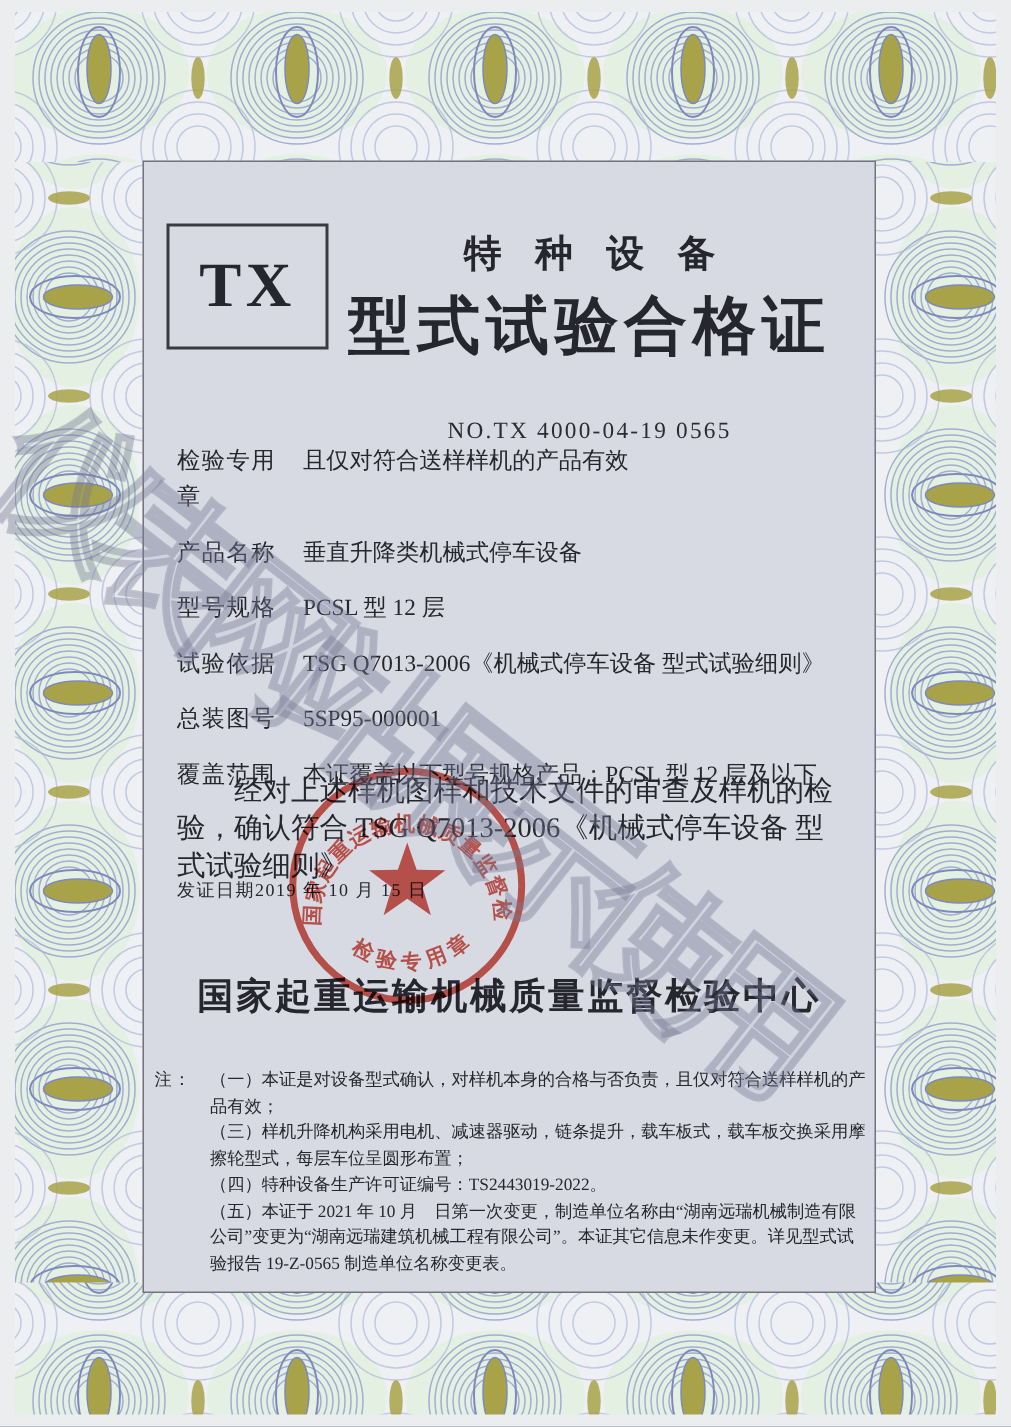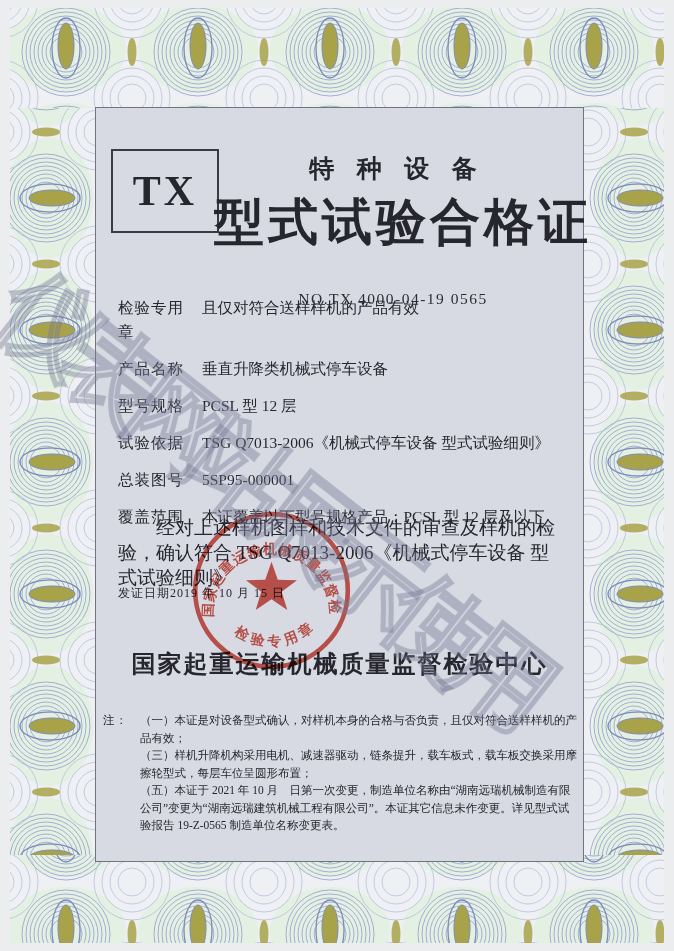--- a/index.html
+++ b/index.html
@@ -8,21 +8,21 @@
   .border-layer{position:absolute;left:0;top:0;z-index:0;}
   .panel{position:absolute;left:95px;top:107px;width:489px;height:755px;z-index:1;
          background:#d8dae3;border:1.5px solid #73737e;box-sizing:border-box;}
   
   .tx-box{position:absolute;left:15px;top:41px;width:104px;height:80px;border:2px solid #3a3a42;
           display:flex;align-items:center;justify-content:center;}
   .tx-box span{font-size:42px;font-weight:bold;letter-spacing:3px;}
   
   .header{position:absolute;left:118px;top:44px;width:358px;text-align:center;}
   .supertitle{font-size:25px;font-weight:600;letter-spacing:0.9em;text-indent:0.9em;white-space:nowrap;}
-  .title{font-size:50px;font-weight:bold;letter-spacing:4px;margin-top:4px;white-space:nowrap;font-family:Liberation Serif, serif;}
+  .title{font-size:42px;font-weight:bold;letter-spacing:4px;margin-top:4px;white-space:nowrap;font-family:Liberation Serif, serif;}
   .certno{font-size:15.5px;letter-spacing:1.5px;margin-top:34px;color:#2b2b33;}
   
   .fields{position:absolute;left:22px;top:188px;width:450px;}
   .field-row{display:flex;margin-bottom:13px;font-size:15.5px;line-height:24px;}
   .field-label{flex:0 0 68px;letter-spacing:1px;}
   .field-value{margin-left:16px;white-space:nowrap;}
   
   .statement{position:absolute;left:22px;top:407px;width:446px;font-size:19px;line-height:25px;
              text-indent:2em;}
   
@@ -179,20 +179,21 @@
       <span class="issue-value">2019 年 10 月 15 日</span>
     </div>
 
     <div class="issuer">国家起重运输机械质量监督检验中心</div>
 
     <div class="notes">
       <span class="notes-label">注：</span>
       <div class="notes-items">
           <div class="note-item">（一）本证是对设备型式确认，对样机本身的合格与否负责，且仅对符合送样样机的产品有效；</div>
           <div class="note-item">（三）样机升降机构采用电机、减速器驱动，链条提升，载车板式，载车板交换采用摩擦轮型式，每层车位呈圆形布置；</div>
+          <div class="note-item">（四）特种设备生产许可证编号：TS2443019-2022。</div>
           <div class="note-item">（五）本证于 2021 年 10 月　日第一次变更，制造单位名称由“湖南远瑞机械制造有限公司”变更为“湖南远瑞建筑机械工程有限公司”。本证其它信息未作变更。详见型式试验报告 19-Z-0565 制造单位名称变更表。</div>
         </div>
     </div>
 
     <svg class="stamp" viewBox="0 0 160 160" aria-hidden="true">
       <circle cx="80" cy="80" r="74" fill="none" stroke="#d0463a" stroke-width="4.5"></circle>
       <path id="ringArc" d="M 23.4,108 A 57,57 0 1 1 136.6,108" fill="none"></path>
       <path id="botArc" d="M 37,116 A 61,61 0 0 0 123,116" fill="none"></path>
       <polygon fill="#d0463a" points="80,52 86.1,69.6 104.7,70 89.9,81.2 95.3,99 80,88.4 64.7,99 70.1,81.2 55.3,70 73.9,69.6"></polygon>
       <text font-size="13.5" letter-spacing="0.8" fill="#d0463a" font-weight="bold" font-family="Liberation Serif, DejaVu Serif, serif">

